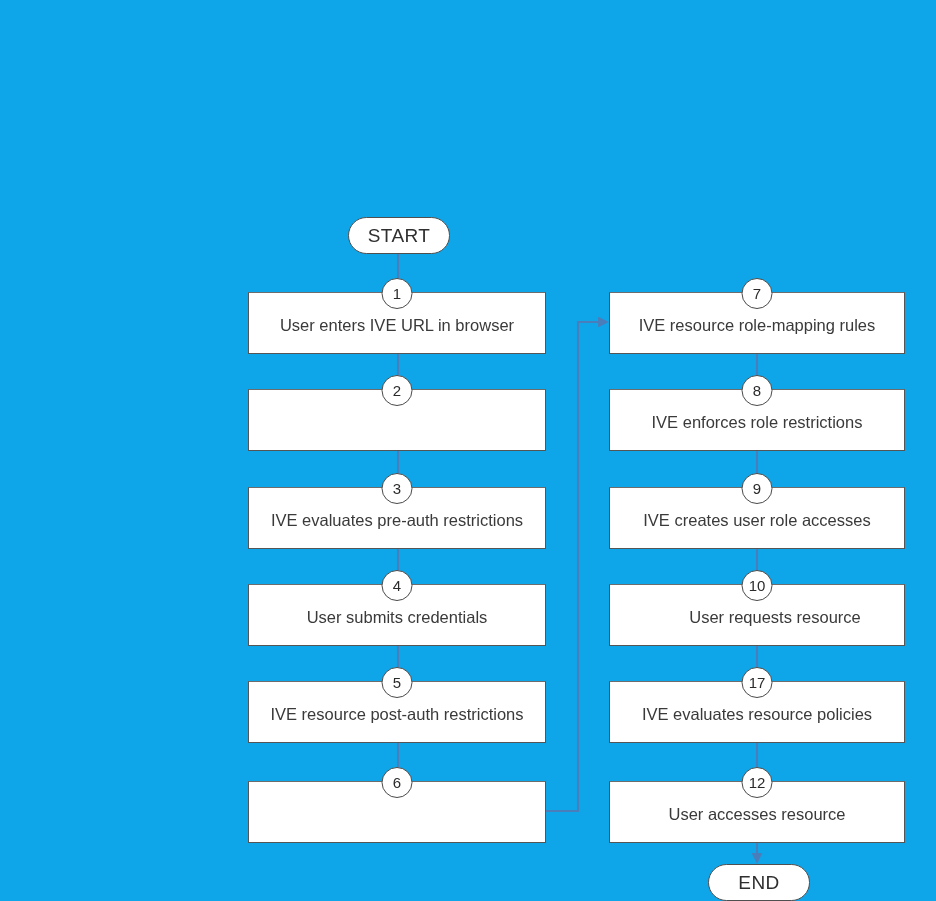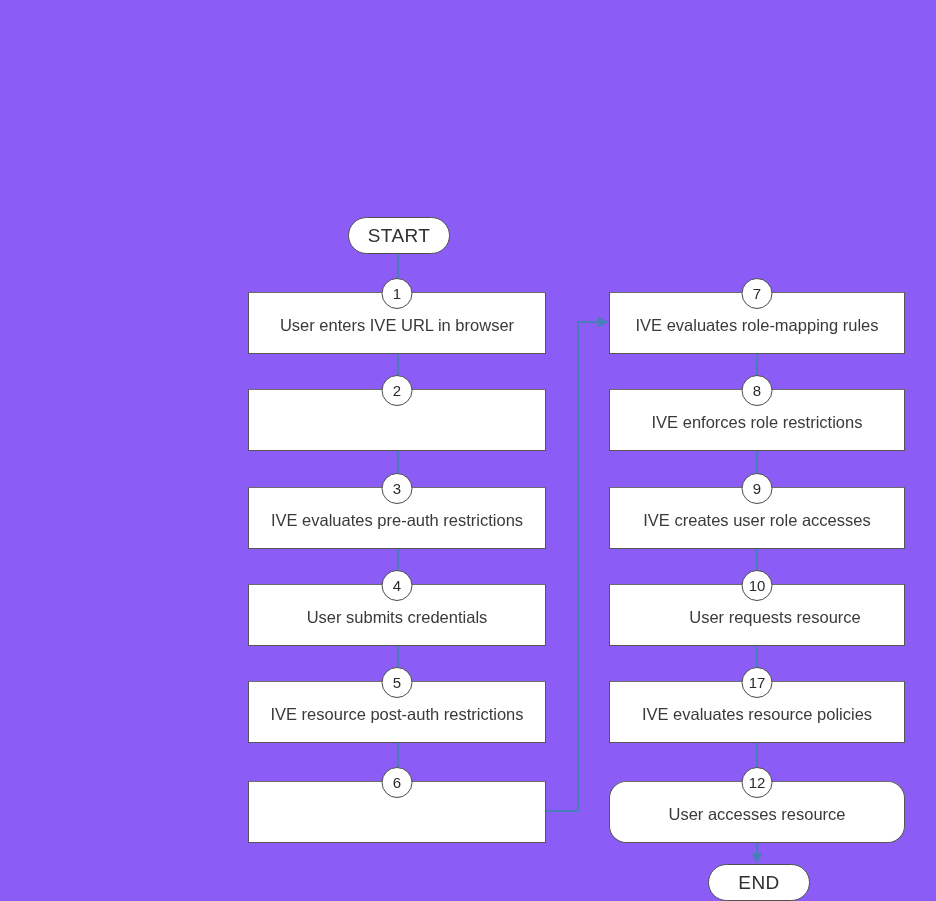--- a/index.html
+++ b/index.html
@@ -5,21 +5,21 @@
 <style>
   html,body{margin:0;padding:0;background:#ffffff;}
   body{
     font-family:"Liberation Sans","DejaVu Sans",sans-serif;
     -webkit-font-smoothing:antialiased;
   }
   #canvas{
     position:relative;
     width:936px;
     height:901px;
-    background:#8b5cf6;
+    background:#0ea5e9;
     overflow:hidden;
   }
   
   #wires{
     position:absolute;
     left:0; top:0;
     width:936px; height:901px;
     pointer-events:none;
   }
   
@@ -144,21 +144,21 @@
     <div class="step-num">5</div>
     <div class="step-label">IVE resource post-auth restrictions</div>
   </div>
 
   <div class="step" style="left:248px; top:781px; width:298px; height:62px;">
     <div class="step-num">6</div>
   </div>
 
   <div class="step" style="left:609px; top:292px; width:296px; height:62px;">
     <div class="step-num">7</div>
-    <div class="step-label">IVE evaluates role-mapping rules</div>
+    <div class="step-label">IVE resource role-mapping rules</div>
   </div>
 
   <div class="step" style="left:609px; top:389px; width:296px; height:62px;">
     <div class="step-num">8</div>
     <div class="step-label">IVE enforces role restrictions</div>
   </div>
 
   <div class="step" style="left:609px; top:487px; width:296px; height:62px;">
     <div class="step-num">9</div>
     <div class="step-label">IVE creates user role accesses</div>
@@ -167,21 +167,21 @@
   <div class="step" style="left:609px; top:584px; width:296px; height:62px;padding-left:36px;">
     <div class="step-num">10</div>
     <div class="step-label">User requests resource</div>
   </div>
 
   <div class="step" style="left:609px; top:681px; width:296px; height:62px;">
     <div class="step-num">17</div>
     <div class="step-label">IVE evaluates resource policies</div>
   </div>
 
-  <div class="step" style="left:609px; top:781px; width:296px; height:62px;border-radius:17px;">
+  <div class="step" style="left:609px; top:781px; width:296px; height:62px;">
     <div class="step-num">12</div>
     <div class="step-label">User accesses resource</div>
   </div>
 
   <div class="terminator" style="left:708px; top:864px; width:102px; height:37px;text-align:right;">
     <span>END</span>
   </div>
 
 </div>
 

